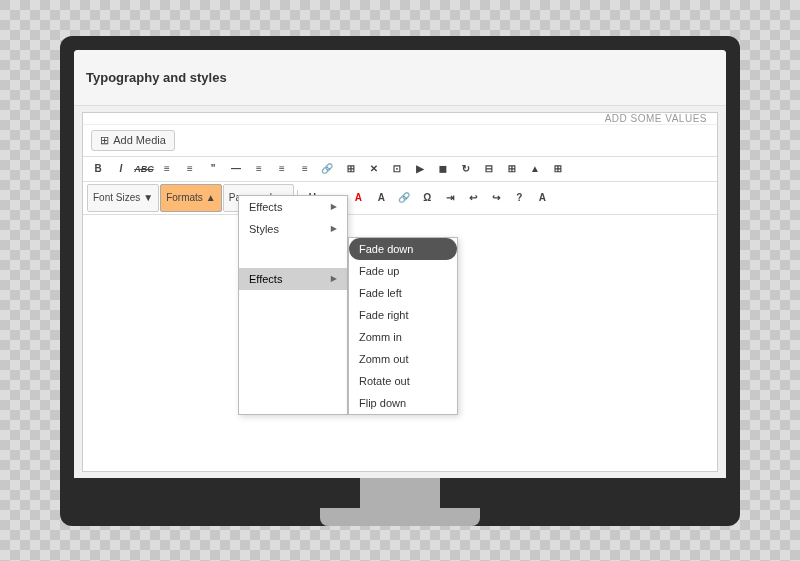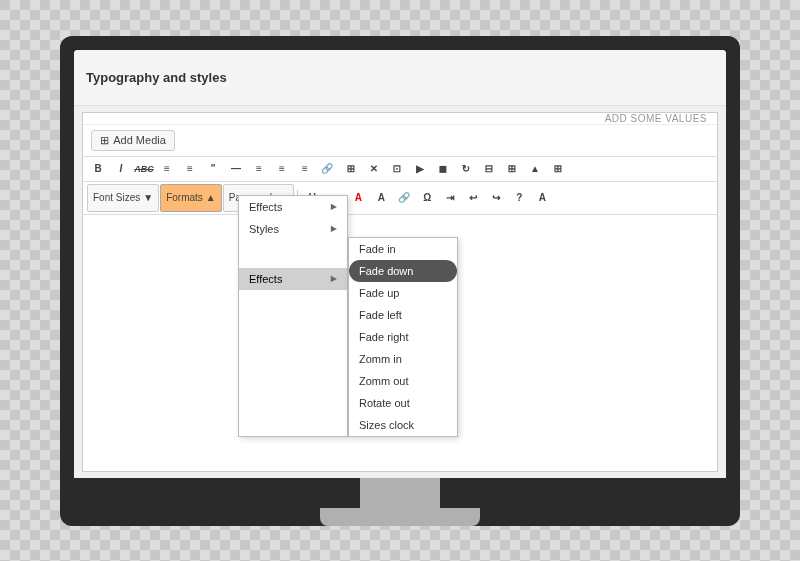--- a/index.html
+++ b/index.html
@@ -319,23 +319,20 @@
               <span>Styles</span>
               <span class="menu-arrow">▶</span>
             </div>
             <div class="menu-item active">
               <span>Effects</span>
               <span class="menu-arrow">▶</span>
             </div>
           </div>
 
           <div class="menu-level2">
-            <div class="menu-item">
-              <span>Fade in</span>
-            </div>
             <div class="menu-item menu-item-highlighted">
               <span>Fade down</span>
             </div>
             <div class="menu-item">
               <span>Fade up</span>
             </div>
             <div class="menu-item">
               <span>Fade left</span>
             </div>
             <div class="menu-item">
@@ -344,21 +341,21 @@
             <div class="menu-item">
               <span>Zomm in</span>
             </div>
             <div class="menu-item">
               <span>Zomm out</span>
             </div>
             <div class="menu-item">
               <span>Rotate out</span>
             </div>
             <div class="menu-item">
-              <span>Sizes clock</span>
+              <span>Flip down</span>
             </div>
           </div>
         </div>
 
         <div class="editor-body"></div>
 
       </div>
     </div>
   </div>
 

